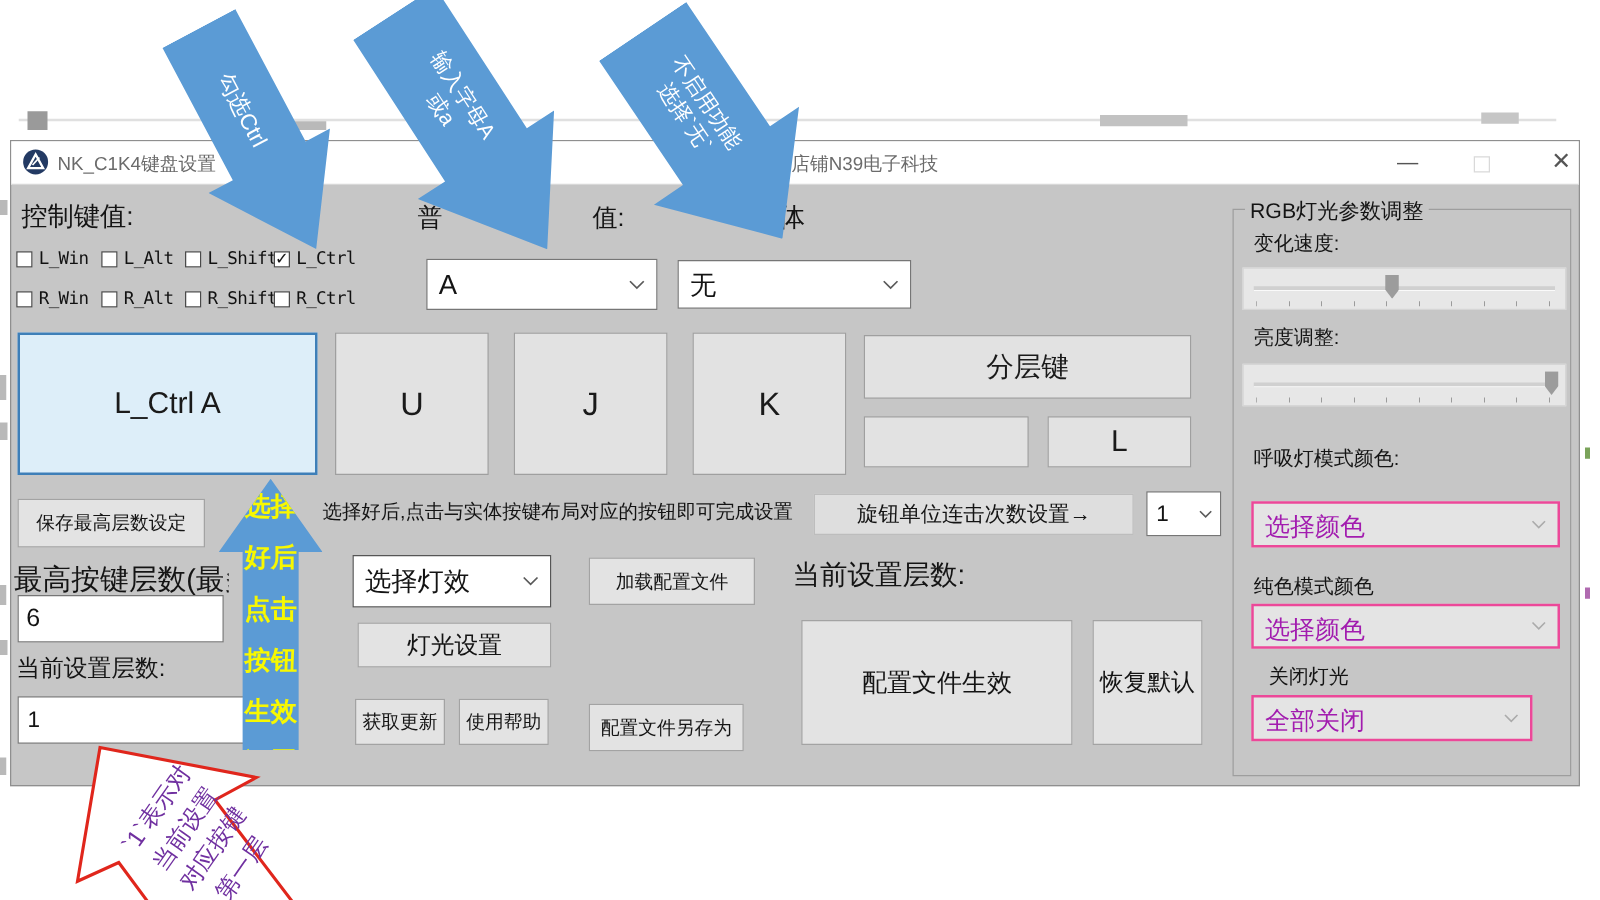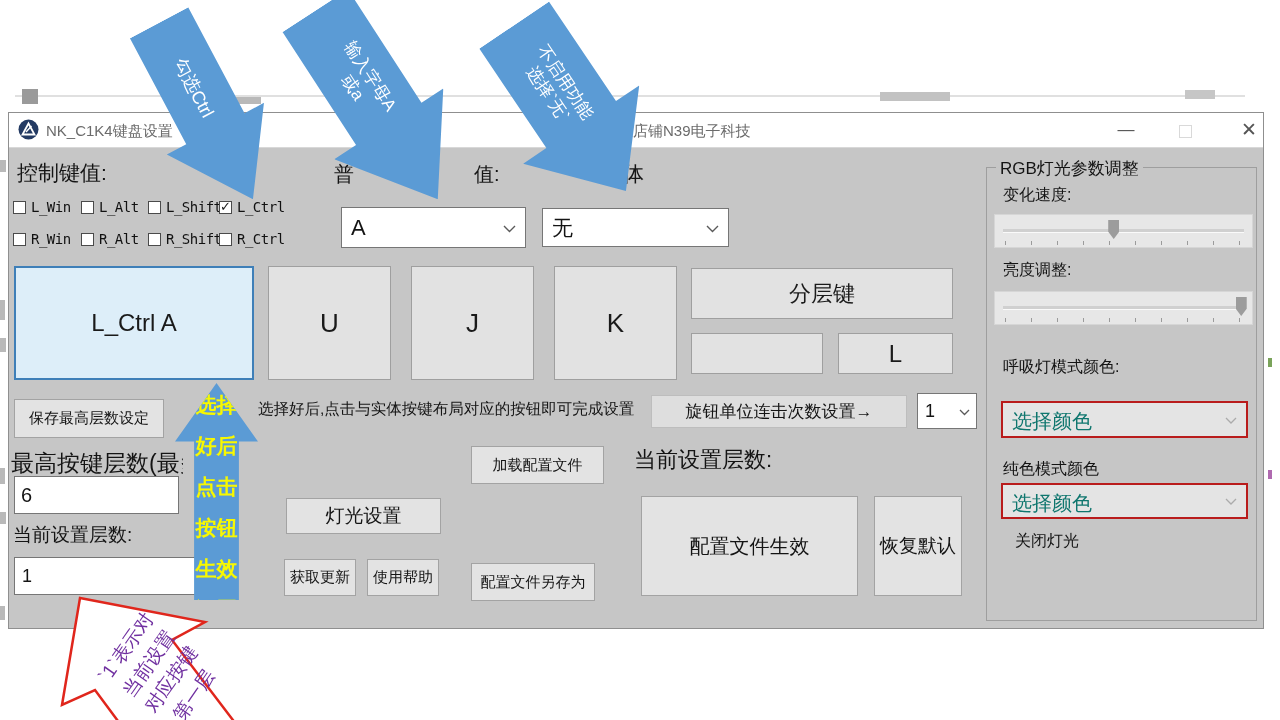--- a/index.html
+++ b/index.html
@@ -12,21 +12,21 @@
   .title-text{color:#6b6b6b;font-size:15px;top:9px;white-space:nowrap;}
   .win-ctrl{top:0;width:44px;height:33px;text-align:center;line-height:33px;color:#555;font-size:17px;}
   .max-box{top:12px;width:11px;height:11px;border:1px solid #d9d9d9;}
   
   .lbl{color:#141414;white-space:nowrap;}
   .btn{background:#e3e3e3;border:1px solid #a3a3a3;display:flex;align-items:center;justify-content:center;
        color:#141414;white-space:nowrap;box-sizing:border-box;}
   .combo{background:#ffffff;border:1px solid #767676;box-sizing:border-box;color:#141414;}
   .combo .val{position:absolute;left:9px;top:50%;transform:translateY(-50%);white-space:nowrap;}
   .chev{position:absolute;right:9px;top:50%;transform:translateY(-50%);}
-  .combo-gray{background:#e4e4e4;border:2px solid #b91c1c;box-sizing:border-box;color:#0f766e;text-align:right;}
+  .combo-gray{background:#e4e4e4;border:2px solid #ec4899;box-sizing:border-box;color:#a21caf;text-align:right;}
   .keybtn{background:#e2e2e2;border:1px solid #9f9f9f;display:flex;align-items:center;justify-content:center;
           color:#1a1a1a;box-sizing:border-box;}
   .cb-box{width:13px;height:13px;background:#fff;border:1px solid #4a4a4a;box-sizing:border-box;position:relative;}
   .cb-mark{position:absolute;left:0px;top:-3px;font-size:13px;font-weight:bold;color:#1a1a1a;}
   .cb-lbl{font-family:"DejaVu Sans Mono","Liberation Mono",monospace;font-size:14px;color:#111;margin-left:5px;
           letter-spacing:-0.5px;}
   .checkbox{display:flex;align-items:center;}
   
   .track{background:#e7e7e7;border:1px solid #d6d6d6;box-sizing:border-box;}
   .groove{position:absolute;left:8px;right:8px;top:14px;height:3px;background:#d0d0d0;border-bottom:1px solid #fafafa;}
@@ -173,20 +173,26 @@
       <span class="val" style="left:6px;font-size:20px;">6</span>
     </div>
     <span class="abs lbl" style="left:4px;top:409px;font-size:19px;">当前设置层数:</span>
     <div class="abs combo" style="left:5px;top:444px;width:217px;height:38px;">
       <span class="val" style="left:7px;font-size:18px;">1</span>
       <span class="chev"><svg width="12" height="8">
             <polyline points="1,1 6,6 11,1" fill="none" stroke="#5a5a5a" stroke-width="1.3"></polyline>
           </svg></span>
     </div>
 
+    <div class="abs combo" style="left:273px;top:331px;width:159px;height:42px;border:1px solid #555;">
+      <span class="val" style="font-size:21px;">选择灯效</span>
+      <span class="chev"><svg width="13" height="8">
+            <polyline points="1,1 6.5,6.5 12,1" fill="none" stroke="#5a5a5a" stroke-width="1.4"></polyline>
+          </svg></span>
+    </div>
     <div class="abs btn" style="left:462px;top:333px;width:133px;height:38px;font-size:15px;">加载配置文件</div>
     <div class="abs btn" style="left:277px;top:385px;width:155px;height:36px;font-size:19px;">灯光设置</div>
     <div class="abs btn" style="left:275px;top:446px;width:72px;height:37px;font-size:15px;">获取更新</div>
     <div class="abs btn" style="left:358px;top:446px;width:72px;height:37px;font-size:15px;">使用帮助</div>
     <div class="abs btn" style="left:462px;top:450px;width:124px;height:38px;font-size:15px;">配置文件另存为</div>
 
     <span class="abs lbl" style="left:625px;top:332px;font-size:22px;">当前设置层数:</span>
     <div class="abs btn" style="left:632px;top:383px;width:217px;height:100px;font-size:20px;">配置文件生效</div>
     <div class="abs btn" style="left:865px;top:383px;width:88px;height:100px;font-size:19px;">恢复默认</div>
 
@@ -212,20 +218,26 @@
           </svg></span>
     </div>
     <span class="abs lbl" style="left:994px;top:346px;font-size:16px;">纯色模式颜色</span>
     <div class="abs combo-gray" style="left:992px;top:370px;width:247px;height:36px;">
       <span class="abs" style="left:9px;top:5px;font-size:20px;">选择颜色</span>
       <span class="chev" style="position:absolute;"><svg width="12" height="8">
             <polyline points="1,1 6,6 11,1" fill="none" stroke="#ababab" stroke-width="1.3"></polyline>
           </svg></span>
     </div>
     <span class="abs lbl" style="left:1006px;top:418px;font-size:16px;">关闭灯光</span>
+    <div class="abs combo-gray" style="left:992px;top:443px;width:225px;height:37px;">
+      <span class="abs" style="left:9px;top:5px;font-size:20px;">全部关闭</span>
+      <span class="chev" style="position:absolute;"><svg width="12" height="8">
+            <polyline points="1,1 6,6 11,1" fill="none" stroke="#ababab" stroke-width="1.3"></polyline>
+          </svg></span>
+    </div>
   </div>
 
   <div class="abs blue-arrow" style="left:106px;top:56px;width:200px;height:110px;transform:rotate(62deg);font-size:18px;padding-right:52px;box-sizing:border-box;">
     <span>勾选Ctrl</span>
   </div>
   <div class="abs blue-arrow" style="left:264px;top:40px;width:225px;height:130px;transform:rotate(57deg);font-size:17px;padding-right:55px;box-sizing:border-box;">
     <span>输入字母A</span>
     <span>或a</span>
   </div>
   <div class="abs blue-arrow" style="left:470px;top:38px;width:200px;height:140px;transform:rotate(56deg);font-size:17px;padding-right:48px;box-sizing:border-box;">

